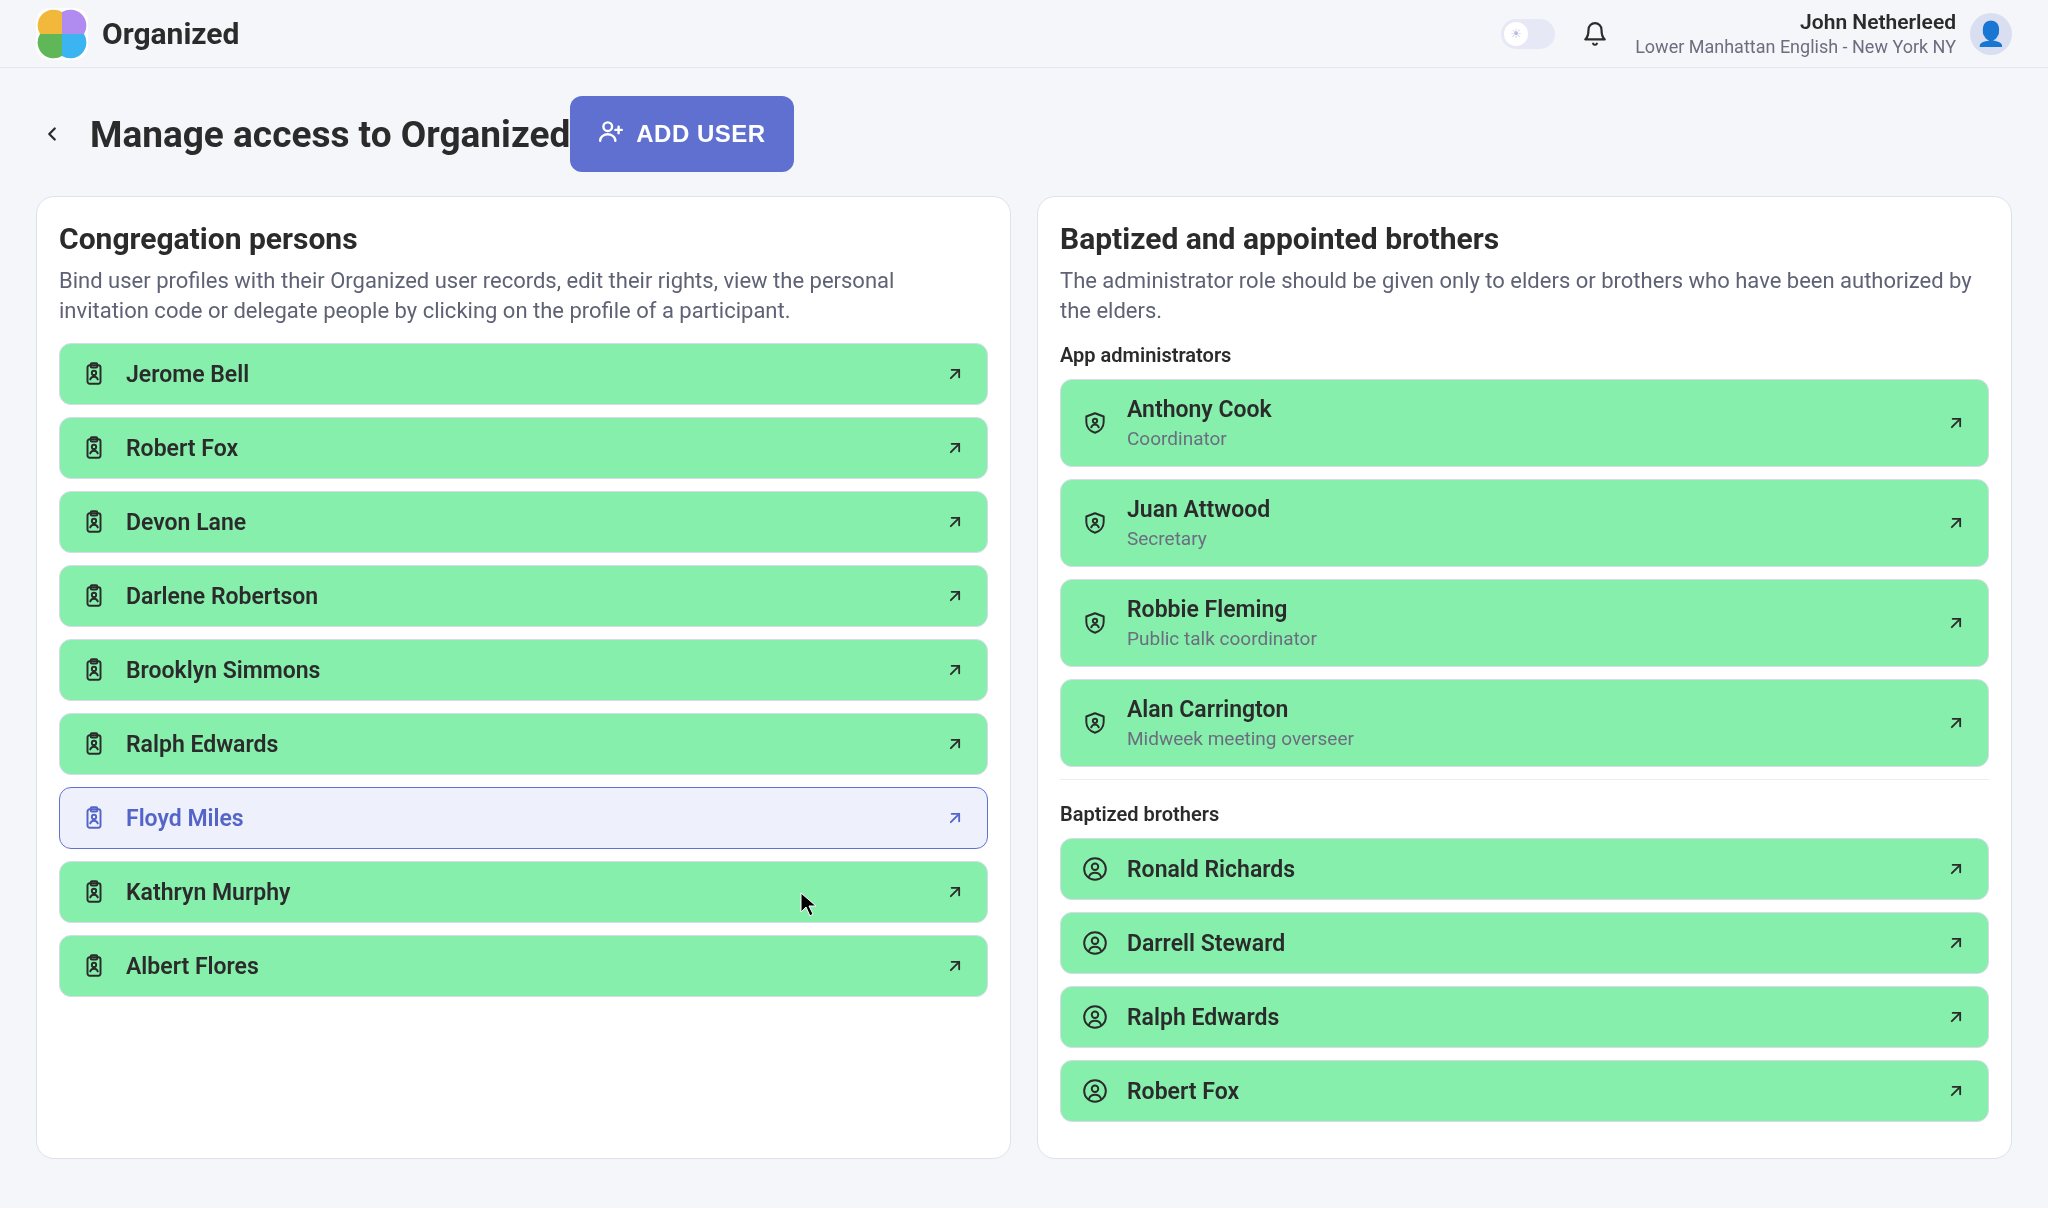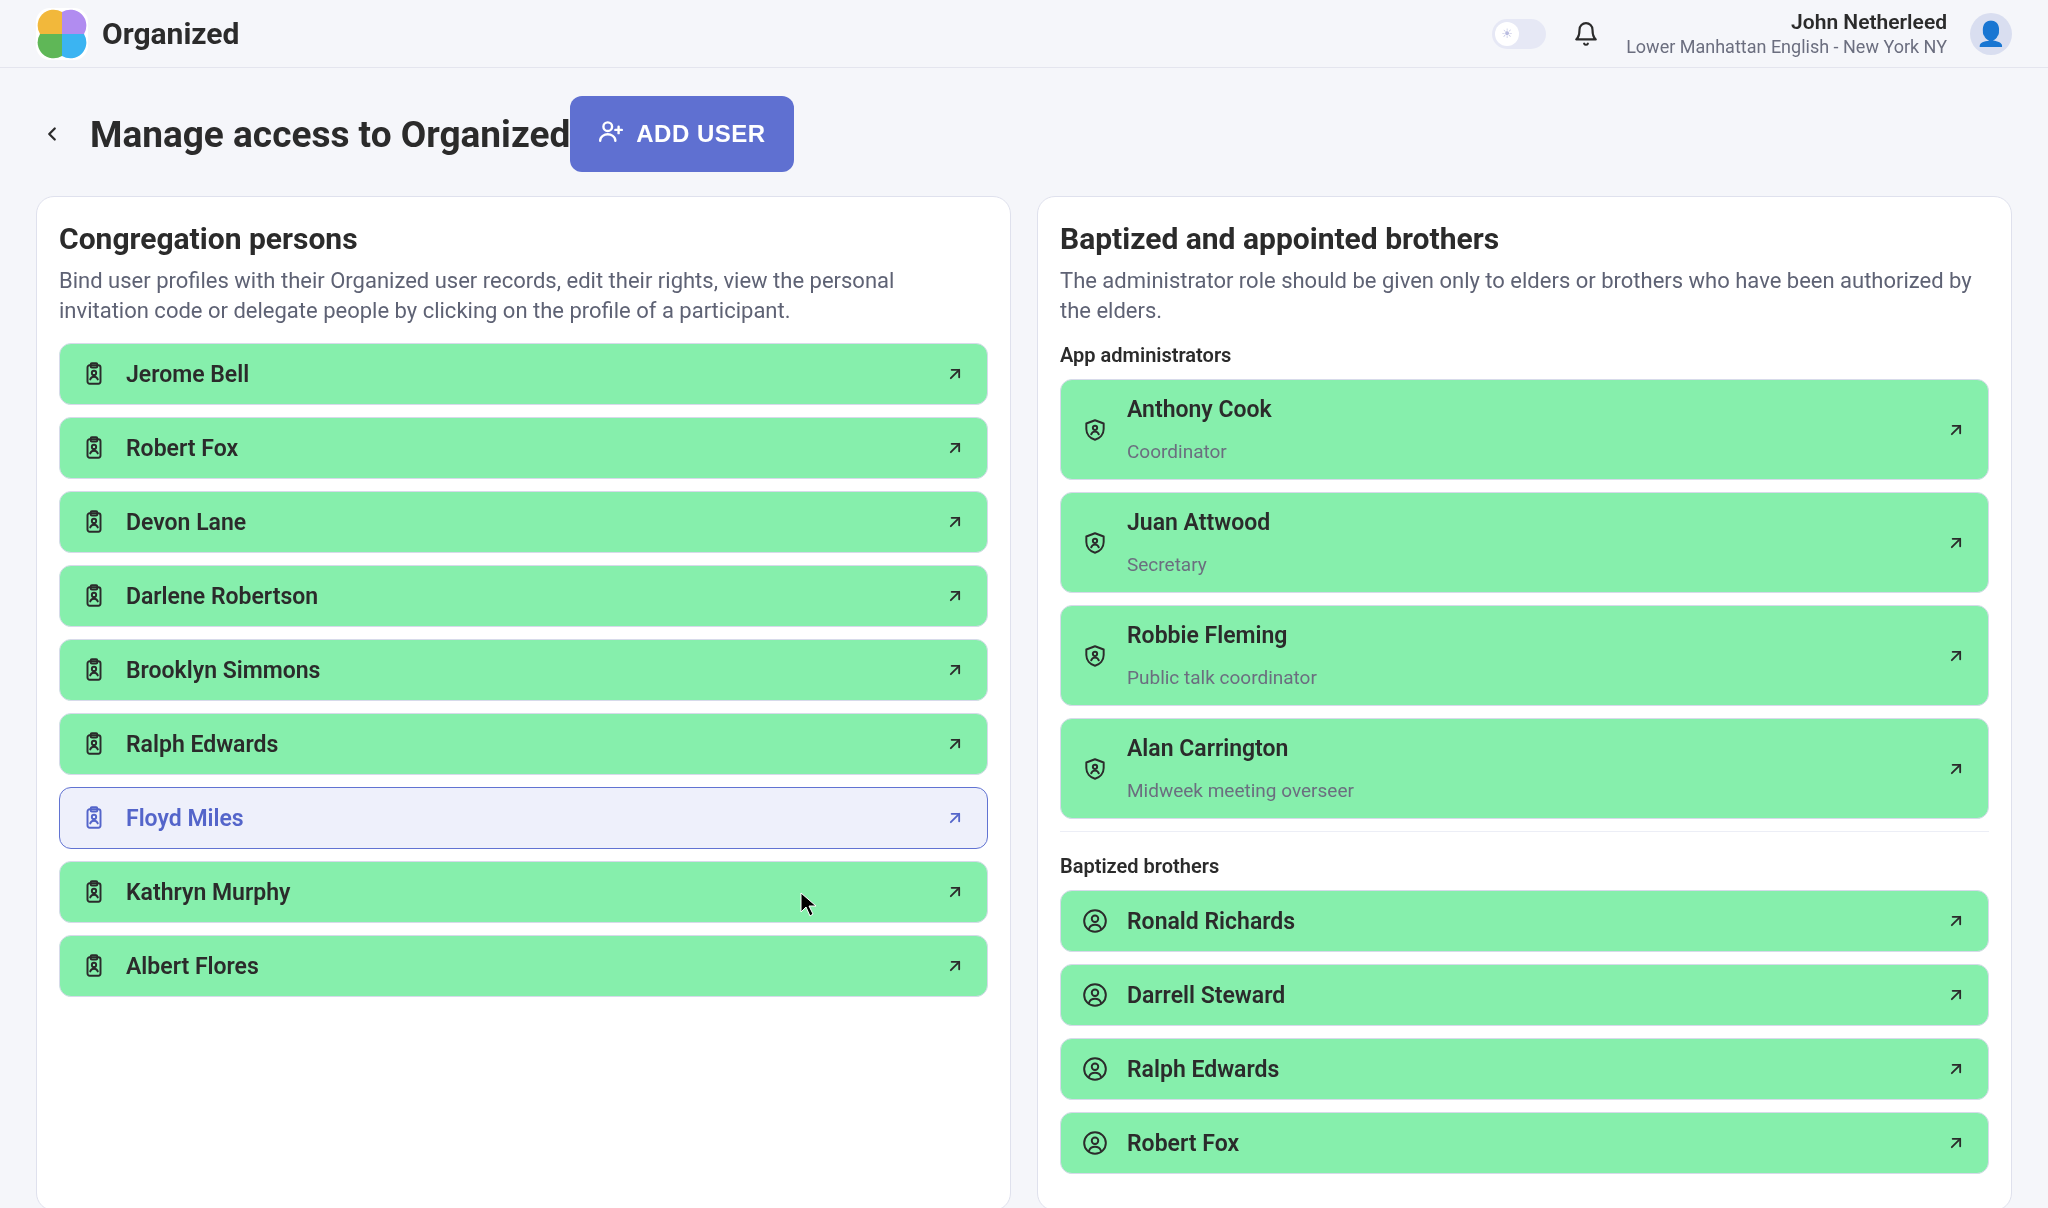--- a/index.html
+++ b/index.html
@@ -30,21 +30,21 @@
       width:54px;height:30px;border-radius:15px;background:#e6e8f5;
       position:relative;
     }
     .toggle-knob{
       position:absolute; left:3px; top:3px; width:24px;height:24px;
       border-radius:50%; background:#fff;
       display:flex;align-items:center;justify-content:center;
       font-size:13px;color:#b9bce0;
     }
     .bell{width:32px;height:32px;display:flex;align-items:center;justify-content:center;color:#2b2b2b}
-    .user-block{display:flex;align-items:center;gap:23px;}
+    .user-block{display:flex;align-items:center;gap:14px;}
     .user-text{text-align:right;}
     .user-name{font-size:21px;font-weight:600;color:#2b2b2b;}
     .user-congr{font-size:18px;color:#6b6e7f;margin-top:2px;}
     .avatar{width:42px;height:42px;border-radius:50%;background:#d9def0;display:flex;align-items:center;justify-content:center;font-size:24px;}
     
     .page-header{
       display:flex;align-items:center;
       padding:28px 36px 24px 36px;
     }
     .page-title-wrap{display:flex;align-items:center;gap:22px;}
@@ -69,21 +69,21 @@
       display:flex;align-items:center;gap:18px;
       border:1px solid #d7daea;border-radius:12px;padding:16px 20px;margin-bottom:12px;
       background:#86efac;cursor:pointer;
     }
     .person-row.highlight{border-color:#6173d2;background:#eef0fb;color:#5465ca;}
     .person-row.highlight .person-name{color:#5465ca;}
     .person-row.highlight .icon-slot svg{stroke:#5465ca;}
     .icon-slot{width:28px;height:28px;display:flex;align-items:center;justify-content:center;color:#3b3b3b;flex:none;}
     .person-text{flex:1;}
     .person-name{font-size:23px;font-weight:600;color:#2b2b2b;}
-    .person-role{font-size:19px;color:#6b6e7f;margin-top:17px;}
+    .person-role{font-size:19px;color:#6b6e7f;margin-top:4px;}
     .arrow-slot{width:24px;height:24px;display:flex;align-items:center;justify-content:center;color:#3b3b3b;}
     .person-row.highlight .arrow-slot svg{stroke:#5465ca;}
     .cursor{position:fixed;left:800px;top:892px;width:18px;height:26px;pointer-events:none;}
   </style>
 </head>
 <body>
 
 <div class="topbar">
   <div class="brand">
     <div class="brand-logo">

